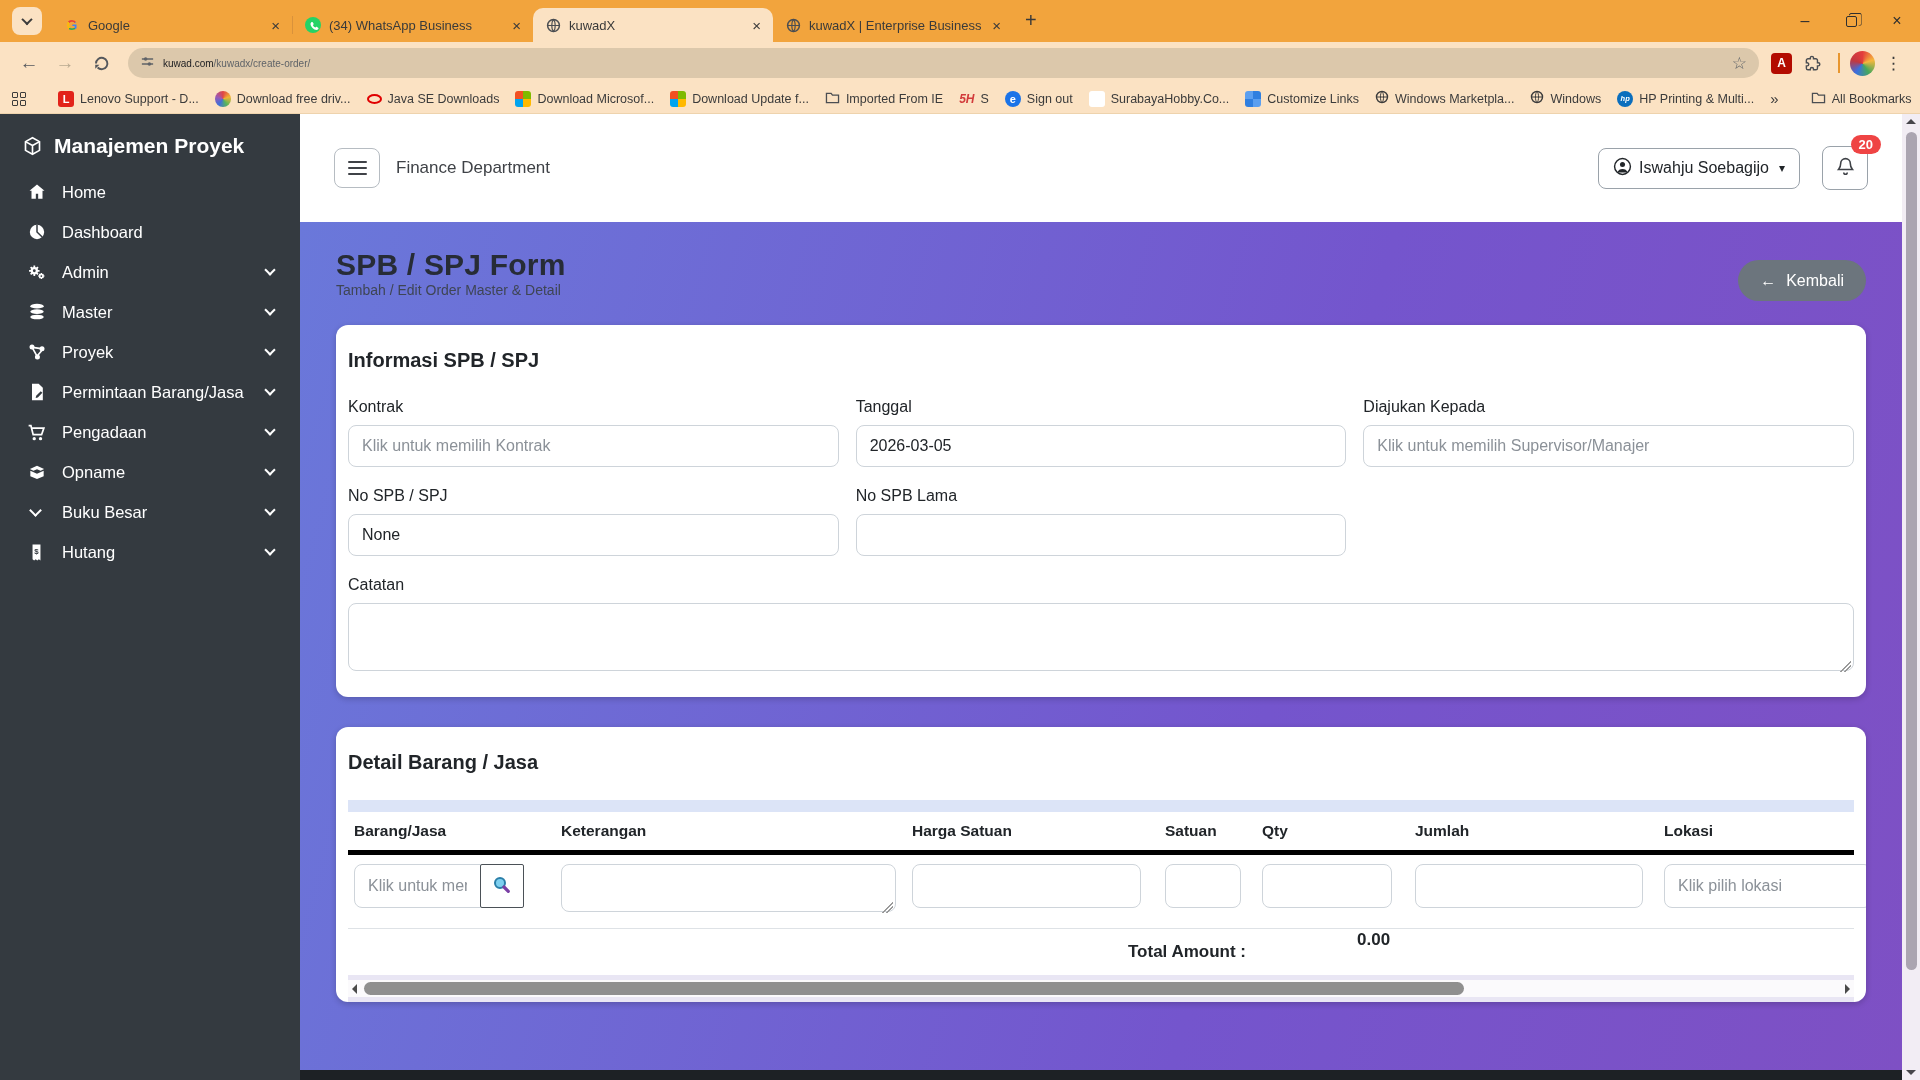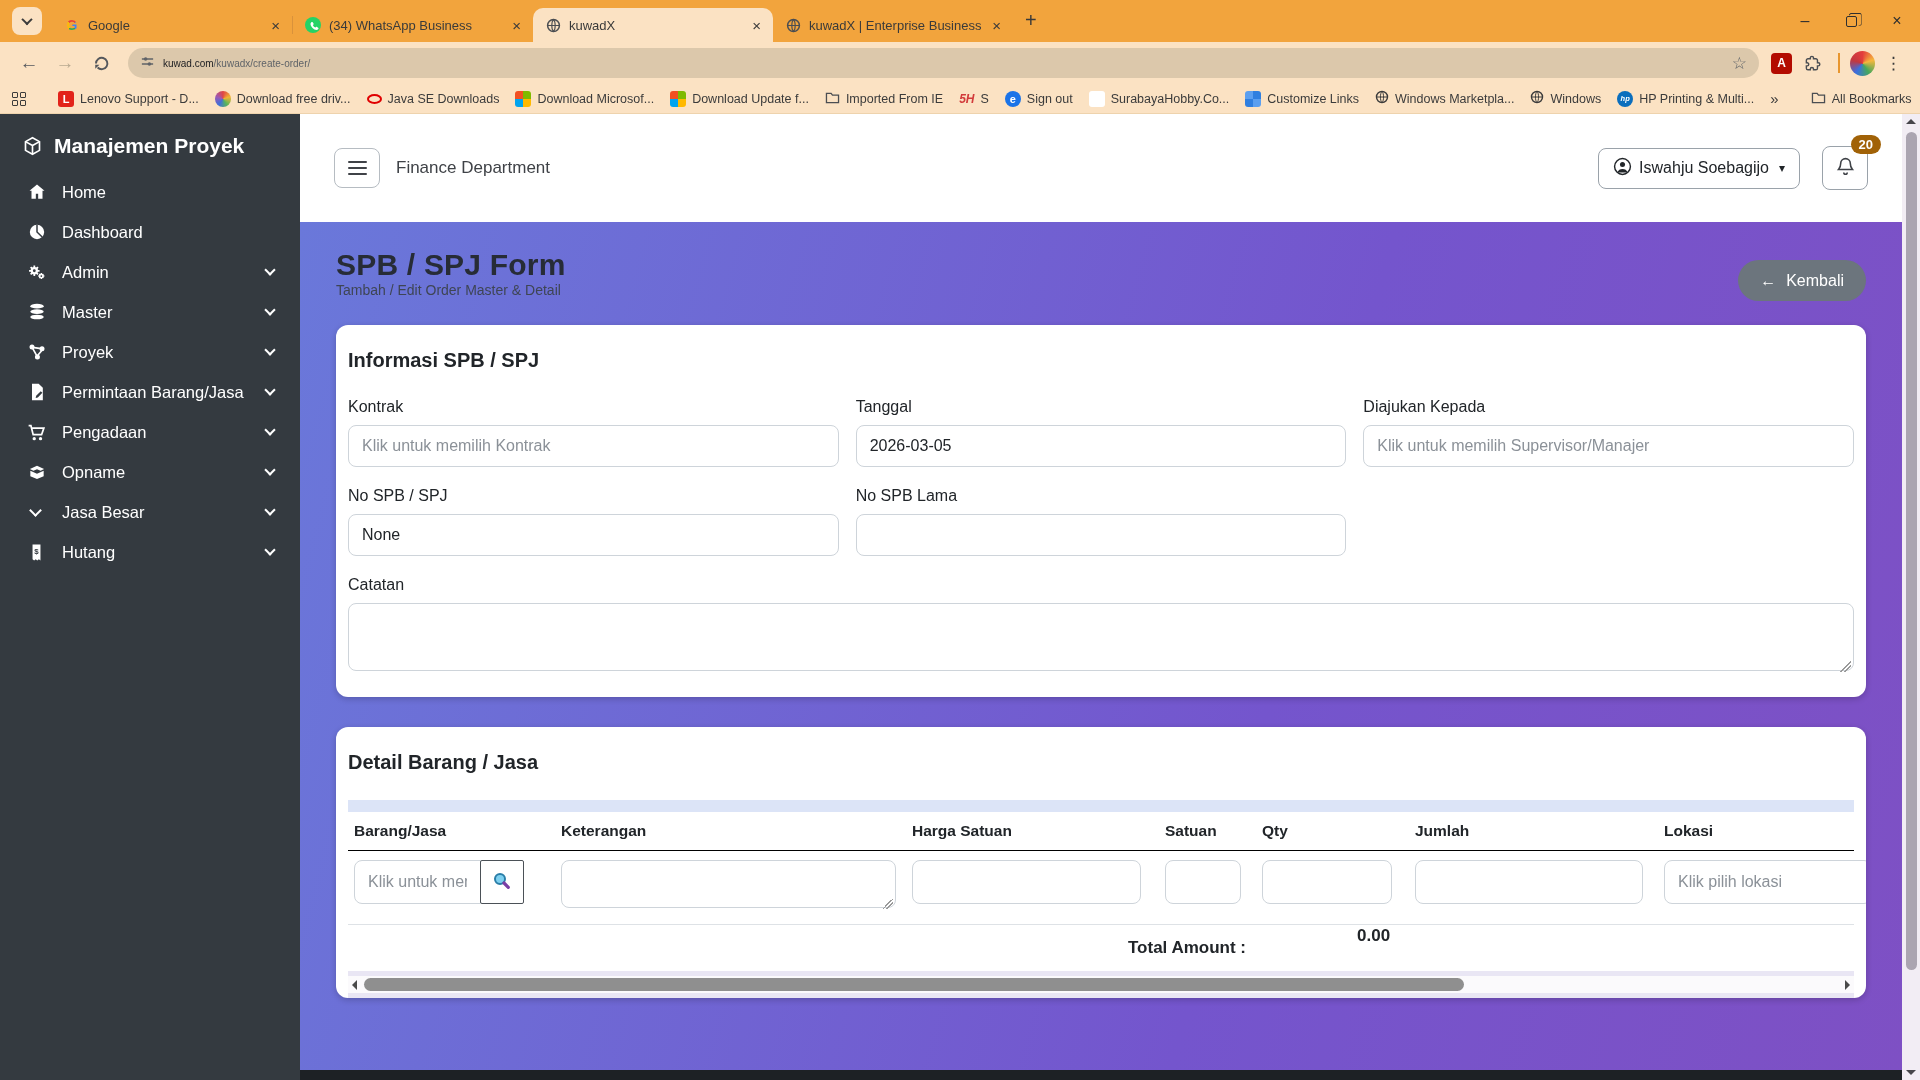--- a/index.html
+++ b/index.html
@@ -64,21 +64,21 @@
   .main { flex:1; display:flex; flex-direction:column; min-width:0; }
   .topbar { height:108px; background:#fff; display:flex; align-items:center; padding:0 34px; gap:16px; box-shadow:0 1px 0 #e7e7e7; }
   .menu-btn { width:46px; height:40px; border:1px solid #b6bcc2; border-radius:8px; display:flex; flex-direction:column; align-items:center; justify-content:center; gap:4px; background:#fff; }
   .menu-btn span { width:19px; height:2px; background:#3f4247; border-radius:1px; }
   .dept { font-size:17px; color:#3f4247; }
   .top-spacer { flex:1; }
   .user-btn { height:41px; border:1px solid #9aa2aa; border-radius:8px; background:#fff; display:flex; align-items:center; gap:7px; padding:0 14px; font-size:16px; color:#212529; }
   .caret { font-size:12px; color:#212529; margin-left:3px; }
   .bell-wrap { position:relative; margin-left:6px; }
   .bell-btn { width:46px; height:44px; border:1px solid #9aa2aa; border-radius:8px; background:#fff; display:flex; align-items:center; justify-content:center; }
-  .badge { position:absolute; top:-11px; right:-13px; background:#a16207; color:#fff; font-size:13px; font-weight:bold; border-radius:12px; padding:2px 8px; }
+  .badge { position:absolute; top:-11px; right:-13px; background:#ef4444; color:#fff; font-size:13px; font-weight:bold; border-radius:12px; padding:2px 8px; }
 
   .content { flex:1; background:linear-gradient(105deg,#6a78da 0%,#7455cd 60%,#7e50c4 100%); padding:26px 36px 0; overflow:hidden; }
   .footer-dark { height:10px; background:#1d2125; }
 
   .hero { display:flex; justify-content:space-between; margin-bottom:24px; }
   .hero h1 { font-size:30px; color:#272c36; letter-spacing:.2px; }
   .hero .sub { font-size:14px; color:#3e4554; }
   .kembali { background:#6c757d; color:#fff; border:none; border-radius:22px; height:41px; padding:0 22px; font-size:16px; display:flex; align-items:center; gap:10px; margin-top:12px; }
 
   .card { background:#fff; border-radius:12px; box-shadow:0 2px 6px rgba(0,0,0,.2); padding:14px 12px 22px; }
@@ -91,21 +91,21 @@
   .inp::placeholder { color:#8b9198; }
   .span3 { grid-column:1 / -1; }
   .ta-wrap { position:relative; }
   textarea.inp { resize:none; padding-top:9px; }
   .ta-catatan { height:68px; }
   .resize-grip { position:absolute; right:3px; bottom:3px; width:11px; height:11px; background:linear-gradient(135deg,transparent 0 50%,#9a9a9a 50% 57%,transparent 57% 68%,#9a9a9a 68% 75%,transparent 75%); }
 
   
   .table-top-band { height:12px; background:#dce4f7; margin:0 0 0; }
   .dt-grid { display:grid; grid-template-columns:207px 351px 253px 97px 153px 249px 1fr; }
-  .dt-head { border-bottom:1px solid #000000; }
+  .dt-head { border-bottom:5px solid #000000; }
   .dt-head > div { padding:10px 6px; font-size:15.5px; font-weight:bold; color:#212529; }
   .dt-row { padding:9px 0 12px; border-bottom:1px solid #dee2e6; align-items:flex-start; }
   .dt-row > div { padding:0 6px; }
   .barang-group { display:flex; }
   .barang-inp { width:127px; height:44px; border-radius:8px 0 0 8px; }
   .search-btn { width:44px; height:44px; border:1px solid #4b5157; background:#fff; border-radius:2px; display:flex; align-items:center; justify-content:center; margin-left:-1px; }
   .ta-ket { height:48px; }
   .h44 { height:44px; }
   .total-row { position:relative; height:46px; font-size:17px; font-weight:bold; color:#212529; }
   .total-label { position:absolute; left:780px; top:13px; }
@@ -388,21 +388,21 @@
             <path d="M4 10.5v6.5l8 3.5 8-3.5v-6.5l-8 3.5z"></path>
           </svg>
         </span>
       <span>Opname</span>
         <span class="chev-trail"></span>
     </div>
     <div class="nav-item">
       <span class="s-ic">
           <span class="chev-lead"></span>
         </span>
-      <span>Jasa Besar</span>
+      <span>Buku Besar</span>
         <span class="chev-trail"></span>
     </div>
     <div class="nav-item">
       <span class="s-ic">
           <svg width="19" height="19" viewBox="0 0 24 24">
             <path d="M7 2h10v20l-2-1.5L13 22l-2-1.5L9 22l-2-1.5z" fill="#fff"></path>
             <text x="12" y="14" font-size="10" font-weight="bold" fill="#343a40" text-anchor="middle">$</text>
           </svg>
         </span>
       <span>Hutang</span>

